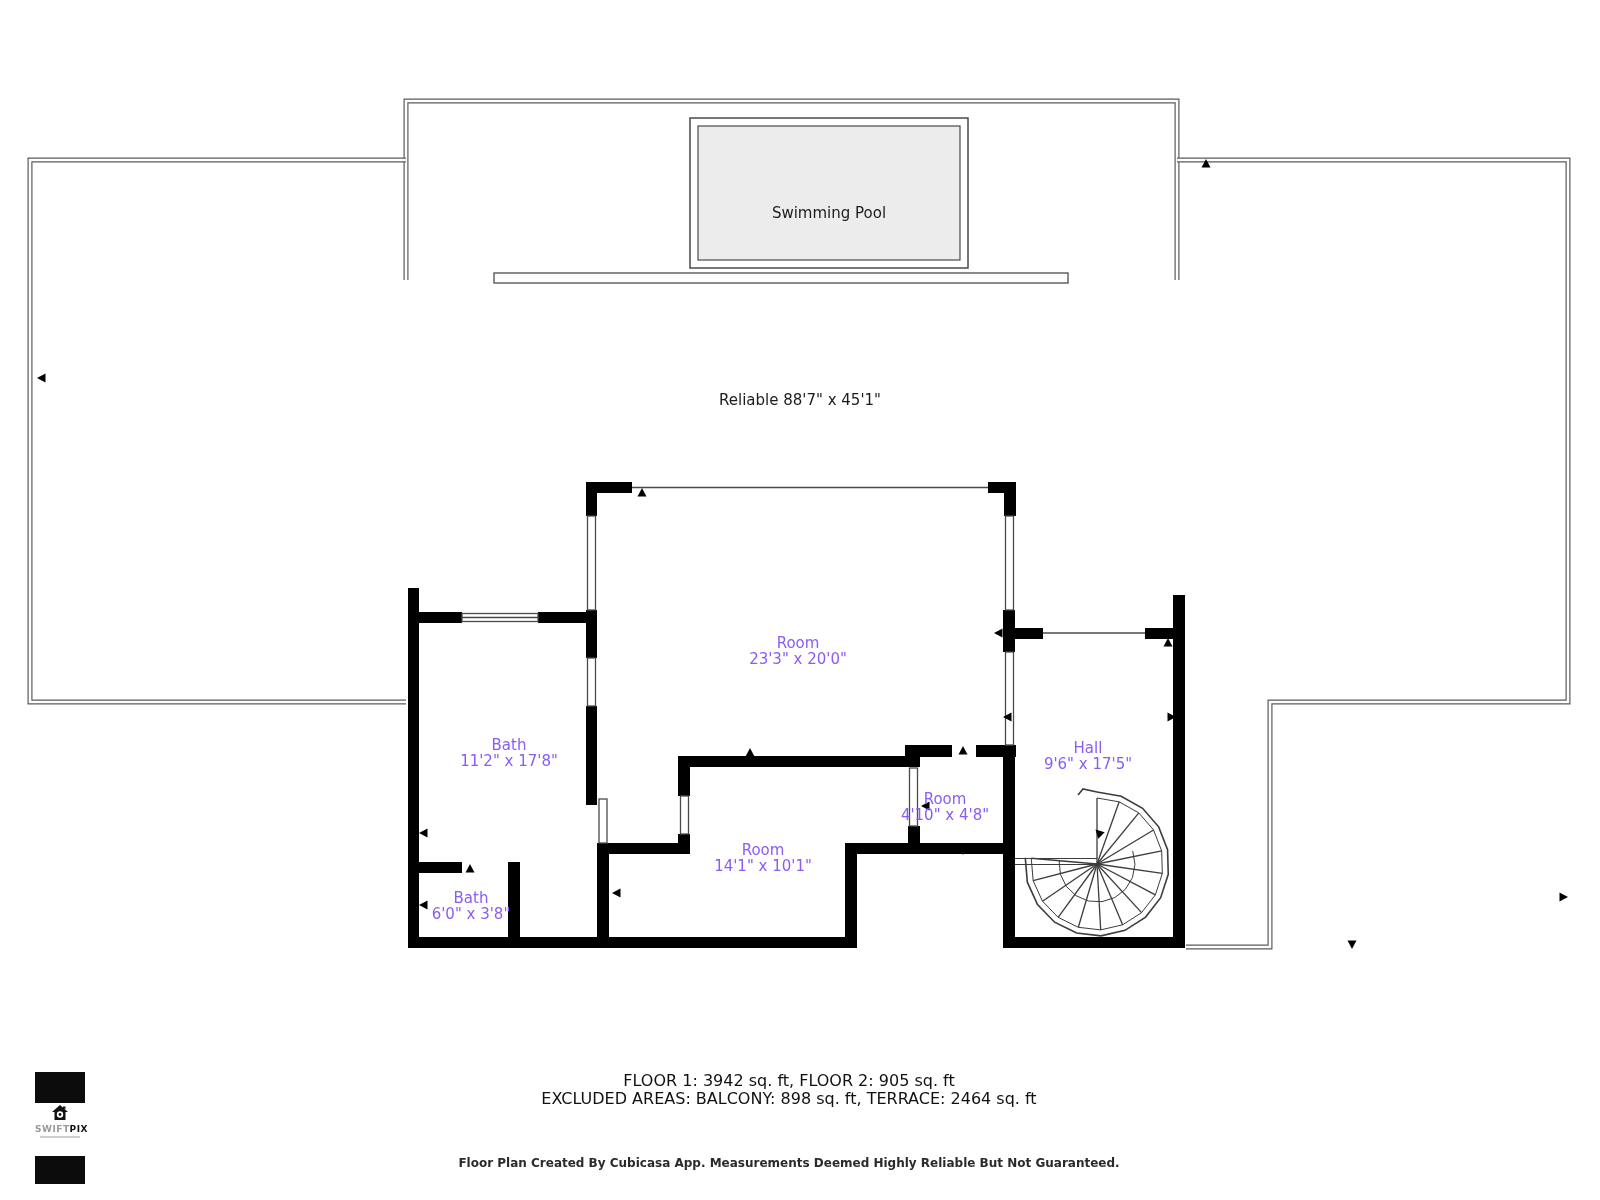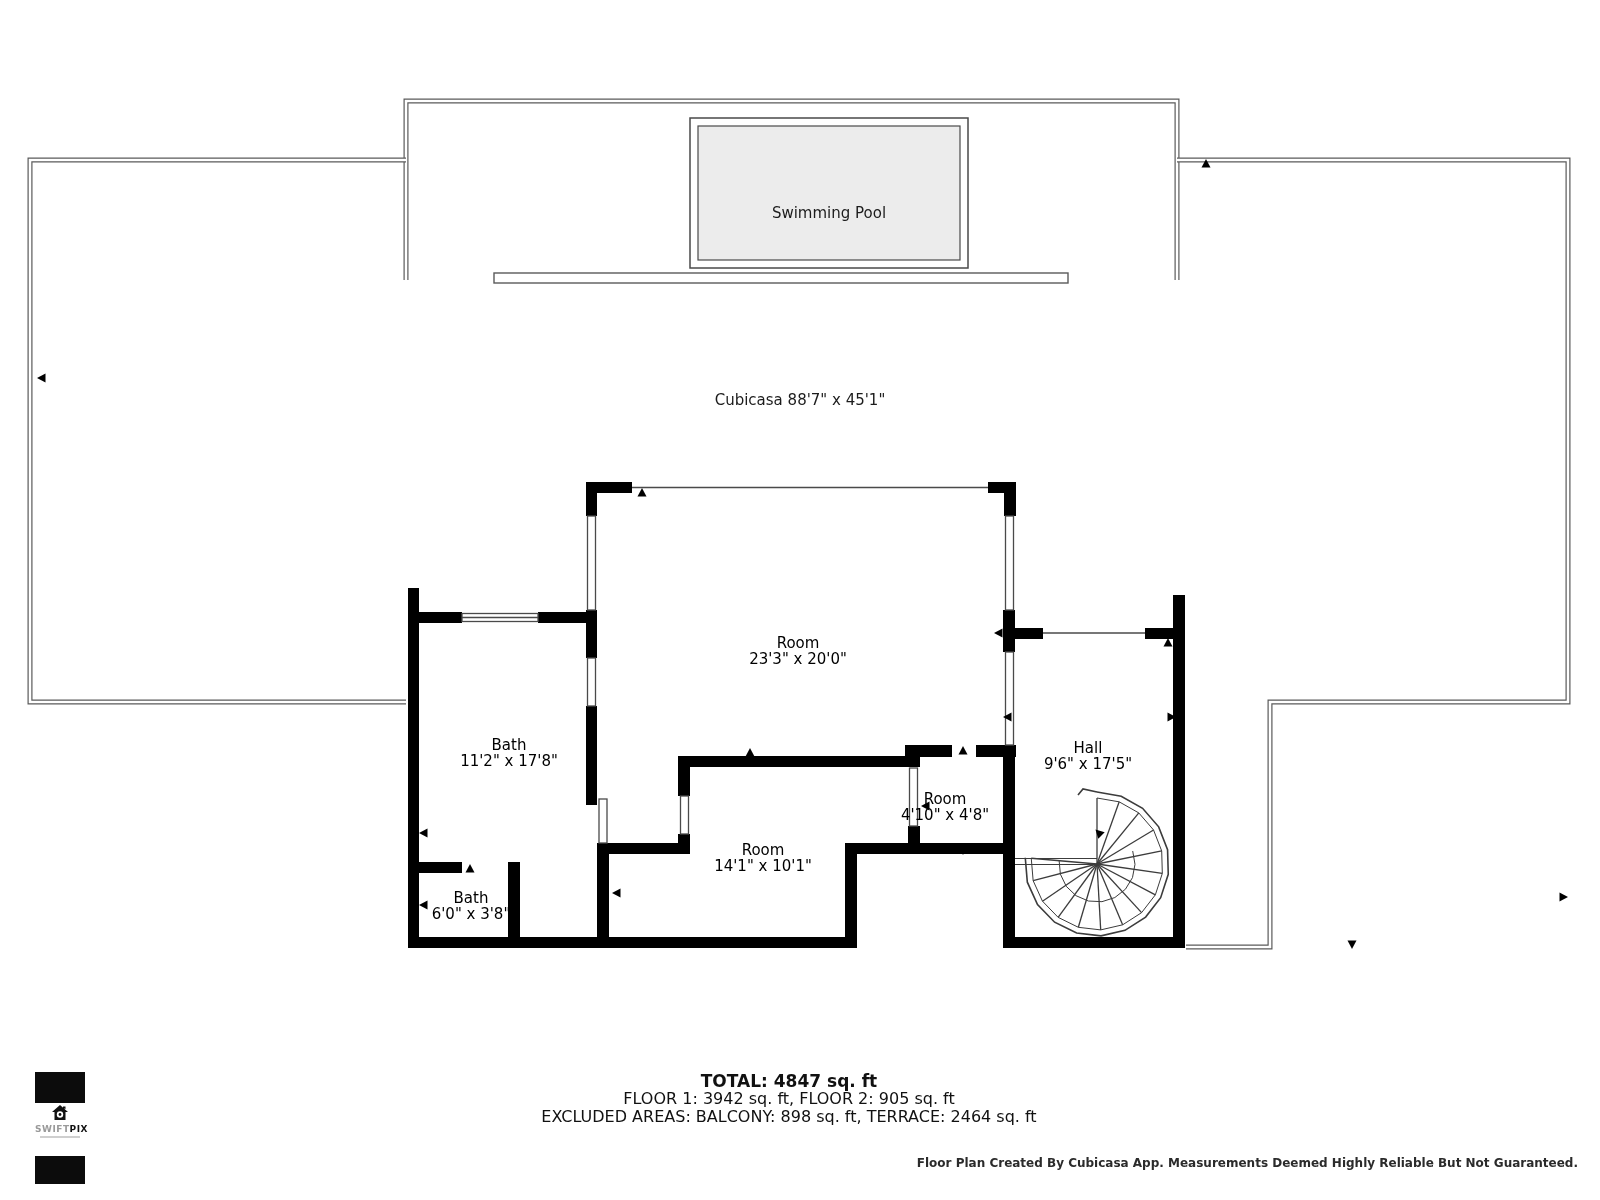--- a/index.html
+++ b/index.html
@@ -1,32 +1,32 @@
 <!DOCTYPE html>
 <html><head>
 <meta charset="utf-8">
 <style>
   html,body{margin:0;padding:0;background:#fff;}
   #canvas{position:relative;width:1600px;height:1200px;background:#fff;overflow:hidden;
           font-family:"DejaVu Sans","Liberation Sans",sans-serif;}
   #plan{position:absolute;left:0;top:0;}
   .room-label{position:absolute;transform:translate(-50%,-50%);text-align:center;
-              color:#000000;font-size:15px;line-height:16px;white-space:nowrap;}
+              color:#8b5cf6;font-size:15px;line-height:16px;white-space:nowrap;}
   .room-label .nm{display:block;}
   .room-label .dm{display:block;}
   #pool-label{position:absolute;left:829px;top:203px;transform:translate(-50%,-50%);
               font-size:15px;color:#1c1c1c;white-space:nowrap;margin-top:10px;}
   #terrace-label{position:absolute;left:800px;top:400px;transform:translate(-50%,-50%);
               text-align:center;font-size:15px;line-height:16px;color:#1c1c1c;white-space:nowrap;}
   #watermark{position:absolute;left:8px;top:574px;font-size:27px;color:#b5b5b5;
              font-family:"Liberation Sans","DejaVu Sans",sans-serif;white-space:nowrap;}
   #summary{position:absolute;left:0;top:1072px;width:1578px;text-align:center;color:#111;}
   #summary .tot{font-size:17px;font-weight:bold;line-height:18px;}
   #summary .ln{font-size:16px;line-height:18px;}
-  #disclaimer{position:absolute;left:0;top:1156px;width:1578px;text-align:right;
+  #disclaimer{position:absolute;left:0;top:1156px;width:1578px;text-align:center;
               font-size:12px;font-weight:600;color:#2b2b2b;}
   
   #logo{position:absolute;left:35px;top:1072px;width:50px;text-align:center;}
   #logo .blk{width:50px;background:#0c0c0c;}
   #logo .b1{height:31px;}
   #logo .b2{height:28px;}
   #logo .mid{padding:1px 0 16px 0;}
   #logo .brand{font-size:9px;letter-spacing:.5px;line-height:9px;white-space:nowrap;}
   #logo .brand .lt{color:#9a9a9a;font-weight:600;}
   #logo .brand .bd{color:#111;font-weight:800;}
@@ -150,21 +150,21 @@
         <polygon points="0,-5 4.5,3.5 -4.5,3.5" transform="translate(851,893) rotate(90)"></polygon>
         <polygon points="0,-5 4.5,3.5 -4.5,3.5" transform="translate(512,905) rotate(90)"></polygon>
         <polygon points="0,-5 4.5,3.5 -4.5,3.5" transform="translate(1171,717) rotate(90)"></polygon>
         <polygon points="0,-5 4.5,3.5 -4.5,3.5" transform="translate(1099,833) rotate(315)"></polygon>
       </g>
   </svg>
 
   <div id="pool-label">Swimming Pool</div>
 
   <div id="terrace-label">
-    <span class="nm">Cubicasa</span>
+    <span class="nm">Reliable</span>
     <span class="dm">88'7" x 45'1"</span>
   </div>
 
   <div id="room-labels">
       <div class="room-label" style="left: 798px; top: 651px;">
         <span class="nm">Room</span>
         <span class="dm">23'3" x 20'0"</span>
       </div>
       <div class="room-label" style="left: 509px; top: 753px;">
         <span class="nm">Bath</span>
@@ -183,21 +183,20 @@
         <span class="dm">4'10" x 4'8"</span>
       </div>
       <div class="room-label" style="left: 1088px; top: 756px;">
         <span class="nm">Hall</span>
         <span class="dm">9'6" x 17'5"</span>
       </div>
     </div>
 
 
   <div id="summary">
-    <div class="tot">TOTAL: 4847 sq. ft</div>
     <div class="ln">FLOOR 1: 3942 sq. ft, FLOOR 2: 905 sq. ft</div>
     <div class="ln">EXCLUDED AREAS: BALCONY: 898 sq. ft, TERRACE: 2464 sq. ft</div>
   </div>
   <div id="disclaimer">Floor Plan Created By Cubicasa App. Measurements Deemed Highly Reliable But Not Guaranteed.</div>
 
   <div id="logo">
     <div class="blk b1"></div>
     <div class="mid">
       <svg width="18" height="17" viewBox="0 0 18 17">
         <path d="M9 1 L17 8 L14.5 8 L14.5 16 L3.5 16 L3.5 8 L1 8 Z M12 2.5 L14.5 2.5 L14.5 5 L12 4 Z" fill="#111"></path>

